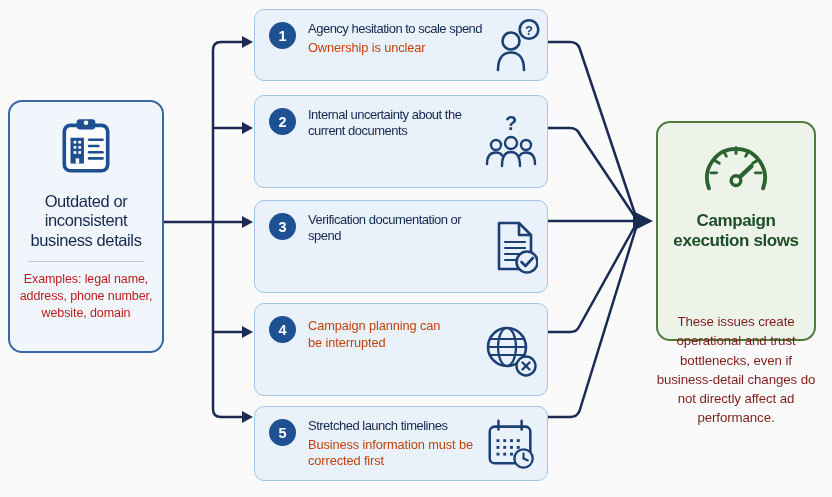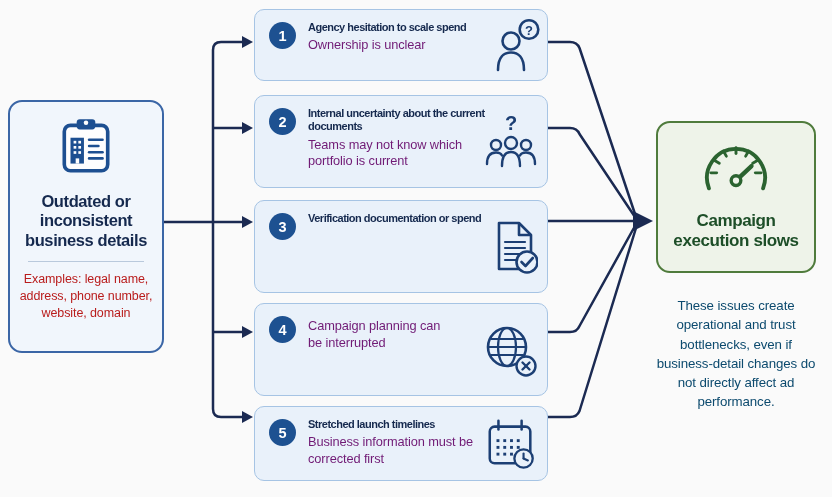--- a/index.html
+++ b/index.html
@@ -11,52 +11,52 @@
   }
   .abs{position:absolute;}
   
   #connectors{position:absolute;left:0;top:0;width:832px;height:497px;z-index:1;pointer-events:none;}
   
   .left-card{
     left:8px;top:100px;width:156px;height:253px;box-sizing:border-box;
     background:#f1f6fc;border:2px solid #3b66a6;border-radius:14px;
     text-align:center;padding:13px 6px;z-index:2;
   }
-  .left-title{font-size:16.5px;font-weight:bold;line-height:1.18;letter-spacing:-0.4px;color:#15294e;margin-top:11px;}
+  .left-title{font-size:16.5px;font-weight:normal;line-height:1.18;letter-spacing:-0.4px;color:#15294e;margin-top:11px;}
   .divider{height:1px;background:#b9c9dc;margin:11px 12px 9px 12px;}
   .left-sub{font-size:12.5px;color:#b91c1c;line-height:1.36;letter-spacing:-0.1px;}
   
   .issue{
     left:254px;width:294px;box-sizing:border-box;z-index:2;
     background:#e9f1fa;border:1.5px solid #a6c4e4;border-radius:10px;
     padding:11px 12px 10px 14px;display:flex;align-items:flex-start;
   }
   .badge{
     width:27px;height:27px;border-radius:50%;background:#1d5191;color:#fff;
     font-weight:bold;font-size:14.5px;display:flex;align-items:center;justify-content:center;
     flex:none;margin-right:12px;margin-top:1px;
   }
-  .issue-title{font-weight:bold;font-size:11px;letter-spacing:-0.5px;color:#15294e;line-height:1.22;}
-  .issue-sub{font-size:12.8px;color:#701a75;line-height:1.3;margin-top:3px;letter-spacing:-0.1px;}
+  .issue-title{font-weight:normal;font-size:13px;letter-spacing:-0.5px;color:#15294e;line-height:1.22;}
+  .issue-sub{font-size:12.8px;color:#c2410c;line-height:1.3;margin-top:3px;letter-spacing:-0.1px;}
   .issue-icon{position:absolute;right:9px;top:50%;transform:translateY(-50%);}
   .i1{top:9px;height:72px;}   .i1 .issue-title{max-width:228px;} .i1 .issue-icon{right:6px;}
   .i2{top:95px;height:93px;}  .i2 .issue-title,.i2 .issue-sub{max-width:190px;}
   .i3{top:200px;height:93px;} .i3 .issue-title,.i3 .issue-sub{max-width:182px;}
   .i4{top:303px;height:93px;} .i4 .issue-title{max-width:182px;} .i4 .issue-sub{max-width:145px;}
   .i5{top:406px;height:75px;} .i5 .issue-title{max-width:210px;} .i5 .issue-sub{max-width:185px;}
   
   .green-card{
-    left:656px;top:121px;width:160px;height:152px;box-sizing:border-box;z-index:2;
+    left:656px;top:121px;width:160px;height:220px;box-sizing:border-box;z-index:2;
     background:#eef3e9;border:2px solid #4f7b3c;border-radius:14px;
     text-align:center;padding-top:17px;
   }
   .green-title{font-size:17px;font-weight:bold;color:#1d4e28;line-height:1.2;letter-spacing:-0.4px;margin-top:9px;}
   .note{
-    left:656px;top:296px;width:160px;text-align:center;z-index:2;
-    font-size:13.3px;color:#0c4a6e;line-height:1.45;letter-spacing:-0.1px;
+    left:656px;top:312px;width:160px;text-align:center;z-index:2;
+    font-size:13.3px;color:#7f1d1d;line-height:1.45;letter-spacing:-0.1px;
   }
 </style>
 </head>
 <body>
 
 <svg id="connectors" viewBox="0 0 832 497" xmlns="http://www.w3.org/2000/svg">
   <g stroke="#1b2a52" stroke-width="2.5" fill="none" stroke-linejoin="round">
 
     <path d="M164 222 H242"></path>
     <path d="M213 222 V50 Q213 42 221 42 H242"></path>
@@ -120,21 +120,20 @@
       <circle cx="35" cy="11.5" r="9.3"></circle>
     </g>
     <text x="35" y="16.5" font-size="13" font-weight="bold" fill="#1c3f74" text-anchor="middle">?</text>
   </svg>
 </div>
 
 <div class="abs issue i2">
   <div class="badge">2</div>
   <div class="issue-text">
     <div class="issue-title">Internal uncertainty about the current documents</div>
-    <div class="issue-sub">Teams may not know which portfolio is current</div>
   </div>
   <svg class="issue-icon" width="54" height="58" viewBox="0 0 54 56" xmlns="http://www.w3.org/2000/svg">
     <text x="27" y="16" font-size="20" font-weight="bold" fill="#1c3f74" text-anchor="middle">?</text>
     <g stroke="#1c3f74" stroke-width="2.4" fill="none" stroke-linecap="round">
       <circle cx="12" cy="31" r="5"></circle>
       <circle cx="27" cy="29" r="6"></circle>
       <circle cx="42" cy="31" r="5"></circle>
       <path d="M18 52 C18 42 21 38 27 38 C33 38 36 42 36 52"></path>
       <path d="M3 50 C3 42 6 38.5 12 38.5 C15 38.5 17 39.5 18 41.5"></path>
       <path d="M51 50 C51 42 48 38.5 42 38.5 C39 38.5 37 39.5 36 41.5"></path>

